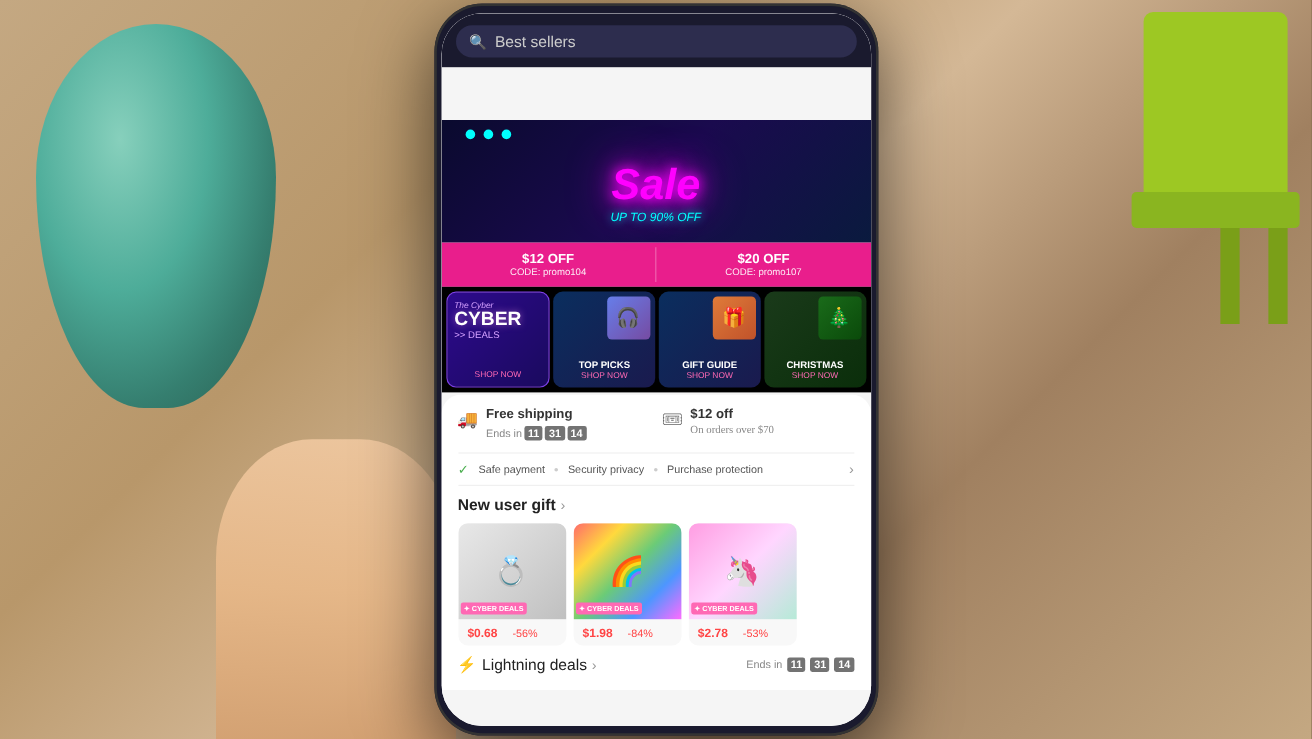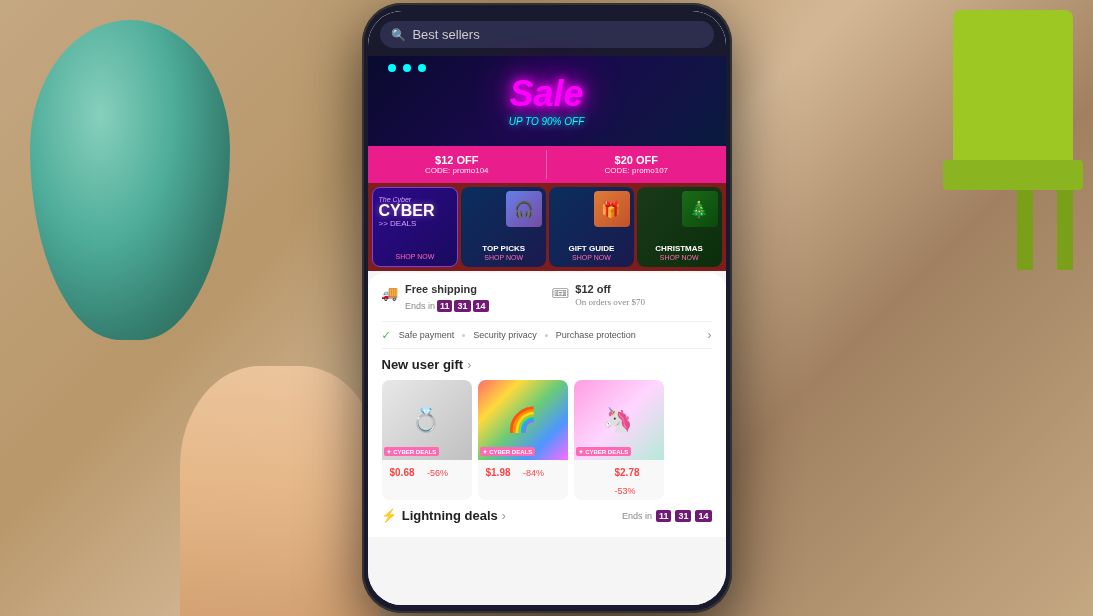--- a/index.html
+++ b/index.html
@@ -155,24 +155,25 @@
       color: #ccc;
       font-size: 13px;
     }
 
     
     .sale-banner {
       background: linear-gradient(135deg, #0a0a2e 0%, #1a0a4e 50%, #0a1a3e 100%);
       padding: 15px 12px;
       text-align: center;
       position: relative;
-      height: 90px;
-      display: flex;
-      align-items: center;
+      height: 102px;
+      display: flex;
+      align-items: flex-end;
       justify-content: center;
+      margin-top: 44px;
     }
     .sale-text-neon {
       font-size: 36px;
       font-weight: 900;
       font-style: italic;
       color: #ff00ff;
       text-shadow: 0 0 10px #ff00ff, 0 0 20px #ff00ff, 0 0 40px #ff00ff;
       line-height: 1;
     }
     .sale-subtext {
@@ -212,21 +213,21 @@
       font-weight: bold;
     }
     .promo-code {
       font-size: 8px;
       opacity: 0.9;
     }
 
     
     .category-grid {
       display: flex;
-      background: #7f1d1d;
+      background: #000000;
       padding: 4px;
       gap: 3px;
     }
     .cat-item {
       flex: 1;
       border-radius: 8px;
       overflow: hidden;
       height: 80px;
       position: relative;
       display: flex;
@@ -316,21 +317,21 @@
       font-weight: bold;
       color: #333;
     }
     .offer-timer {
       display: inline-flex;
       gap: 2px;
       align-items: center;
       margin-top: 2px;
     }
     .timer-box {
-      background: #701a75;
+      background: #737373;
       color: white;
       font-size: 9px;
       padding: 1px 3px;
       border-radius: 2px;
       font-weight: bold;
     }
     .offer-sub {
       font-size: 9px;
       color: #888;
       margin-top: 2px;
@@ -467,21 +468,21 @@
       align-items: center;
       justify-content: space-between;
       padding: 8px 0 4px;
     }
     .lightning-left {
       display: flex;
       align-items: center;
       gap: 4px;
     }
     .lightning-icon { color: #ff9800; font-size: 13px; }
-    .lightning-title { font-size: 13px; font-weight: bold; color: #222; }
+    .lightning-title { font-size: 13px; font-weight: normal; color: #222; }
     .lightning-arrow { font-size: 12px; color: #999; }
     .lightning-timer {
       display: flex;
       align-items: center;
       gap: 4px;
     }
     .ends-in-text { font-size: 9px; color: #888; }
 
     
     .ring-img {
@@ -635,21 +636,21 @@
                 <span class="product-price">$1.98</span>
                 <span class="product-discount">-84%</span>
               </div>
             </div>
 
             <div class="product-card">
               <div class="product-img-box unicorn-img">
                 <span>🦄</span>
                 <div class="cyber-badge">✦ CYBER DEALS</div>
               </div>
-              <div style="padding:2px 4px;margin-left:33px;">
+              <div style="padding:2px 4px;">
                 <span class="product-price">$2.78</span>
                 <span class="product-discount">-53%</span>
               </div>
             </div>
           </div>
 
           <div class="lightning-row">
             <div class="lightning-left">
               <span class="lightning-icon">⚡</span>
               <span class="lightning-title">Lightning deals</span>

